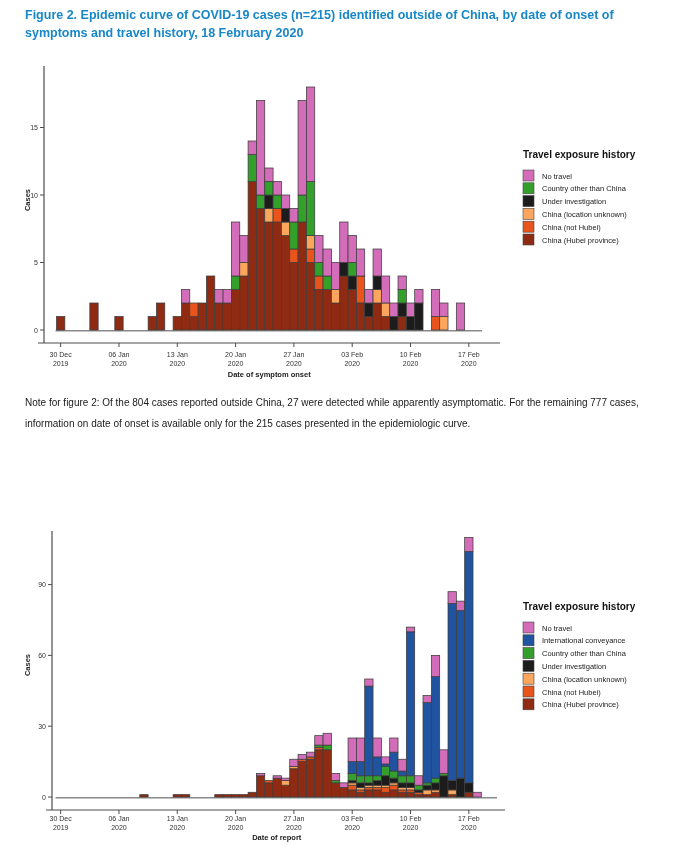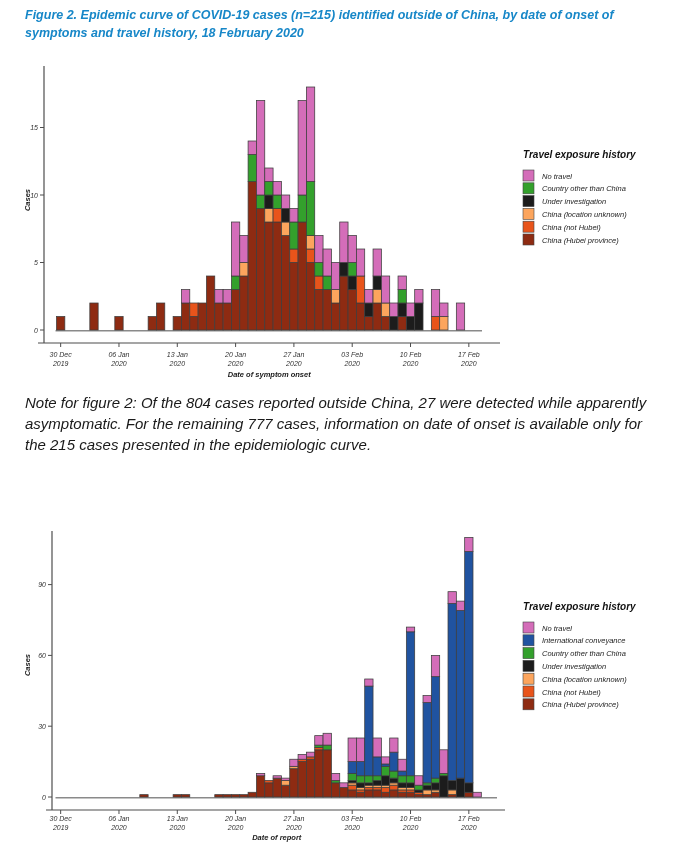--- a/index.html
+++ b/index.html
@@ -1,21 +1,21 @@
 <!DOCTYPE html>
 <html><head>
 <meta charset="utf-8">
 <style>
   html,body{margin:0;padding:0;background:#ffffff;}
   .page{position:relative;width:685px;height:845px;background:#fff;overflow:hidden;
-        font-family:"Liberation Sans", sans-serif;font-style:italic;}
+        font-family:"Liberation Sans", sans-serif;}
   .caption{position:absolute;left:25px;width:632px;margin:0;color:#1787C8;
            font-weight:bold;font-size:12.5px;line-height:18px;}
   .note{position:absolute;left:25px;width:630px;margin:0;color:#1a1a1a;
-        font-size:15px;line-height:21px;}
+        font-size:10px;line-height:21px;}
   svg{position:absolute;left:0;}
   #chart-fig2{top:60px;}
   #chart-fig3{top:525px;}
   #figure2-caption{top:6px;}
   #figure2-note{top:392px;}
   #figure3-caption{top:476px;}
 </style>
 </head>
 <body>
 

